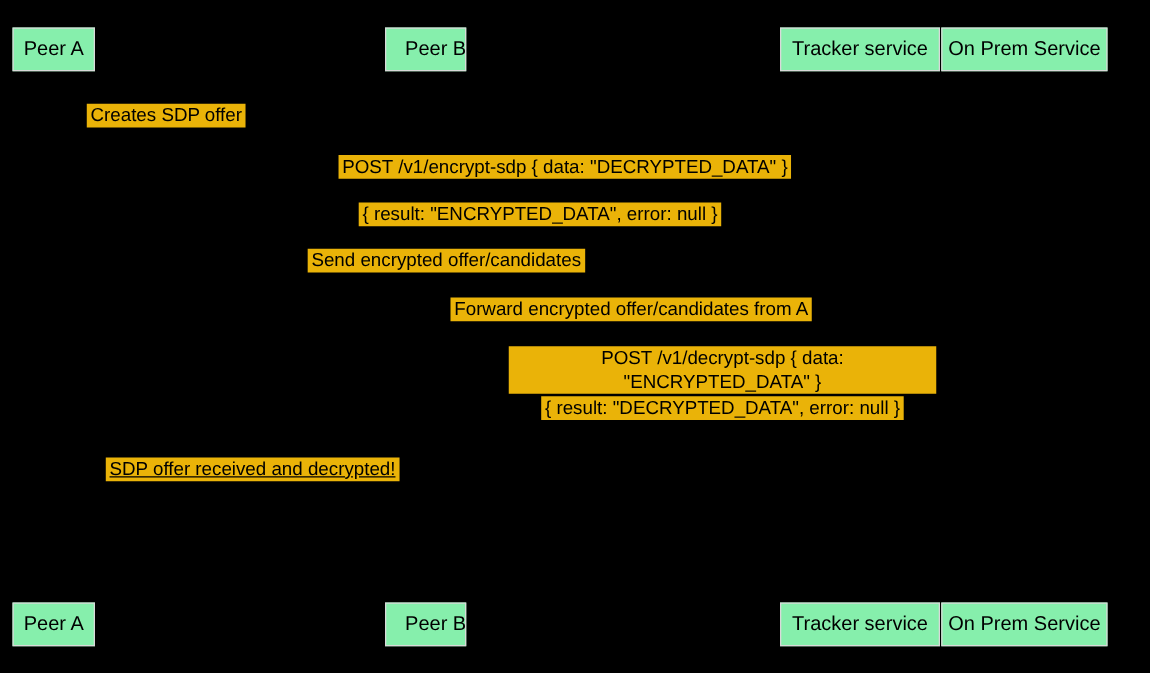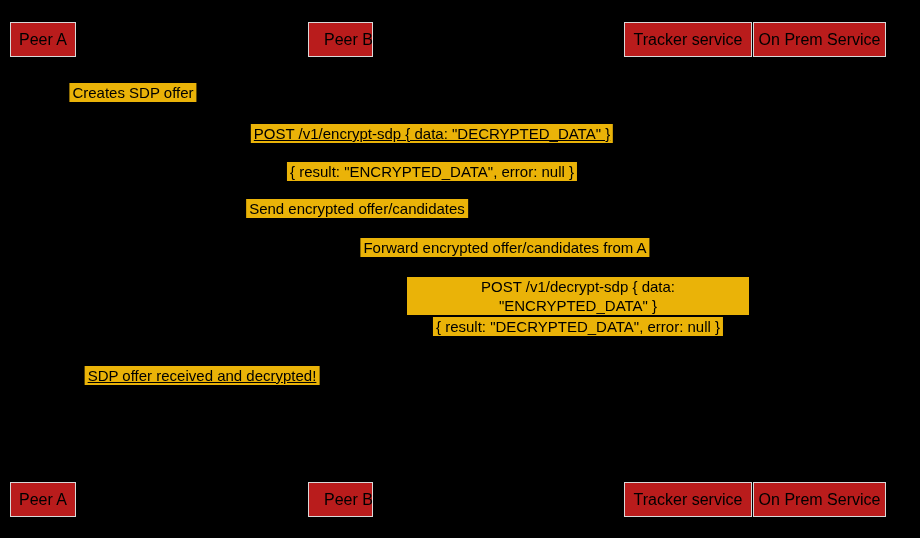--- a/index.html
+++ b/index.html
@@ -11,21 +11,21 @@
     position: relative;
     width: 920px;
     height: 538px;
     background: #000000;
     overflow: hidden;
     font-family: "Liberation Sans", sans-serif;
   }
   .actor {
     position: absolute;
     height: 35px;
-    background: #b91c1c;
+    background: #86efac;
     color: #000000;
     border: 1px solid #d9d9d9;
     box-sizing: border-box;
     display: flex;
     align-items: center;
     justify-content: center;
     font-size: 16px;
     white-space: nowrap;
   }
   .row-top    { top: 22px; }
@@ -40,21 +40,21 @@
     transform: translateX(-50%);
     background: #eab308;
     color: #000000;
     font-size: 15px;
     line-height: 19px;
     padding: 0 3px;
     white-space: pre-line;
     text-align: center;
   }
   .m1 { left: 133px; top: 83px;  }
-  .m2 { left: 432px; top: 124px; text-decoration: underline; }
+  .m2 { left: 452px; top: 124px; }
   .m3 { left: 432px; top: 162px; }
   .m4 { left: 357px; top: 199px; }
   .m5 { left: 505px; top: 238px; }
   .m6 { left: 578px; top: 277px; }
   .m7 { left: 578px; top: 317px; }
   .m8 { left: 202px; top: 366px; text-decoration: underline; }
   .m9 { left: 192px; top: 411px; }
 </style>
 </head>
 <body>

